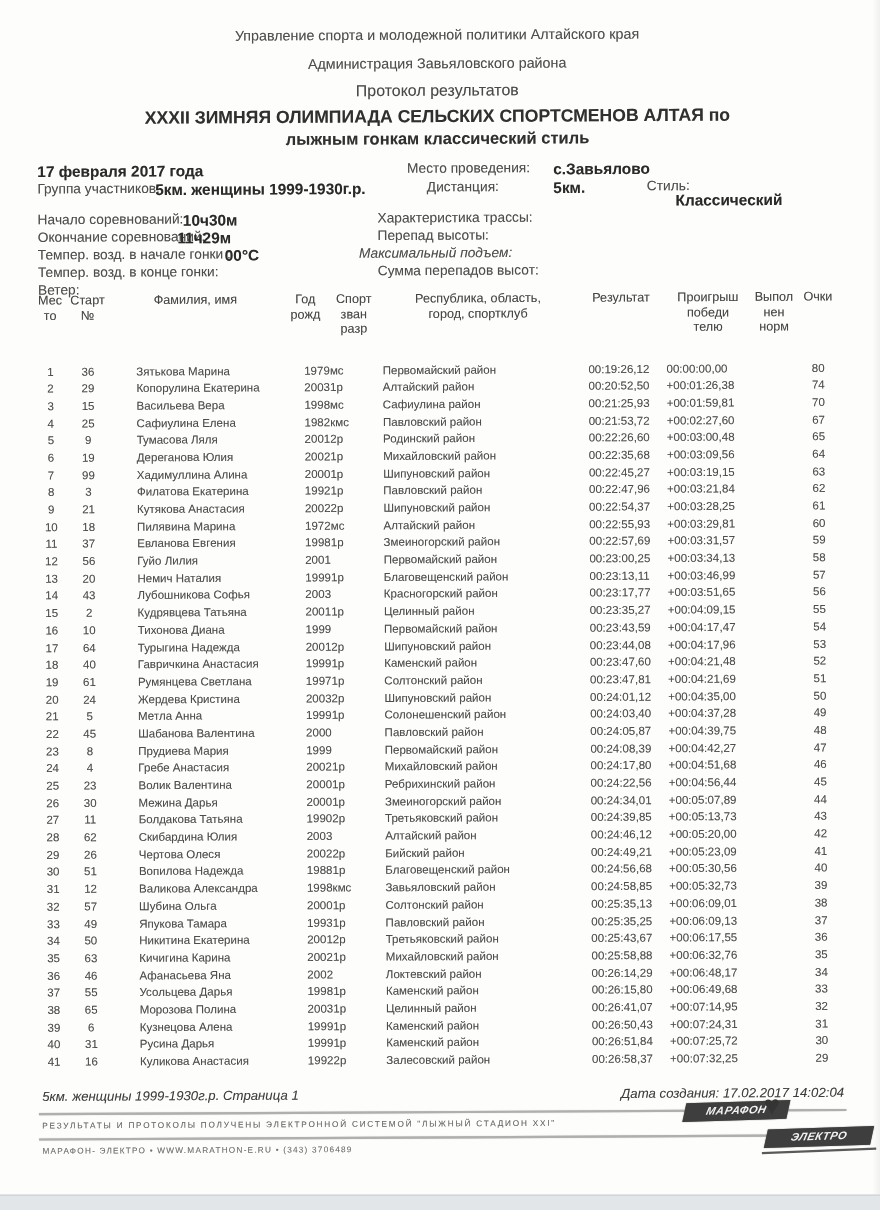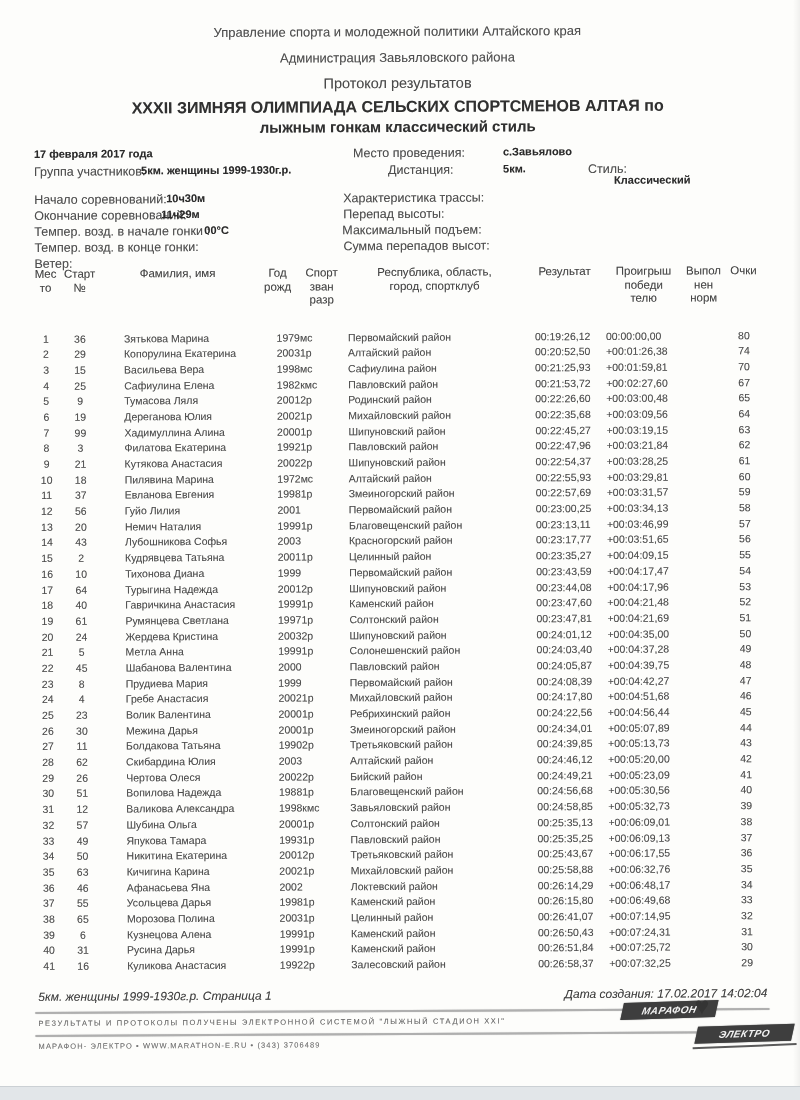--- a/index.html
+++ b/index.html
@@ -13,21 +13,21 @@
     text-shadow:0 0 0.6px rgba(70,70,70,0.35);
   }
   .scan{position:absolute;inset:0;transform:rotate(-0.3deg);transform-origin:50% 50%;}
   .abs{position:absolute;white-space:nowrap;}
   .center{left:0;right:0;text-align:center;}
   .org{font-size:13px;color:#4f4f4f;}
   .doctype{font-size:14.5px;color:#4a4a4a;}
   .title1{font-size:16px;font-weight:bold;color:#303030;}
   .title2{font-size:15px;font-weight:bold;color:#303030;}
   .lbl{font-size:12.5px;color:#4e4e4e;}
-  .val{font-size:11px;font-weight:bold;color:#2a2a2a;}
+  .val{font-size:14px;font-weight:bold;color:#2a2a2a;}
 
   table.results{
     position:absolute;left:33px;top:266px;width:732px;
     border-collapse:collapse;table-layout:fixed;
   }
   table.results thead th{
     font-size:11.5px;font-weight:normal;color:#464646;text-align:center;
     vertical-align:top;line-height:1.18;padding:0 0 22px 0;white-space:nowrap;
   }
   table.results tbody td{
@@ -75,42 +75,42 @@
 <div class="page">
   <div class="scan">
 
     <div class="abs center org" style="top:24px;">Управление спорта и молодежной политики Алтайского края</div>
     <div class="abs center org" style="top:50px;">Администрация Завьяловского района</div>
     <div class="abs center doctype" style="top:75px;">Протокол результатов</div>
     <div class="abs center title1" style="top:98px;">XXXII ЗИМНЯЯ ОЛИМПИАДА СЕЛЬСКИХ СПОРТСМЕНОВ АЛТАЯ по</div>
     <div class="abs center title2" style="top:118px;">лыжным гонкам классический стиль</div>
 
     <span class="abs val" style="left:36px;top:146px;">17 февраля 2017 года</span>
-    <span class="abs lbl" style="left:355px;top:146px;">Место проведения:</span>
+    <span class="abs lbl" style="left:372px;top:146px;">Место проведения:</span>
     <span class="abs val" style="left:505px;top:146px;">с.Завьялово</span>
 
     <span class="abs lbl" style="left:36px;top:163px;">Группа участников:</span>
     <span class="abs val" style="left:143px;top:163px;text-align:right;">5км. женщины 1999-1930г.р.</span>
     <span class="abs lbl" style="left:390px;top:163px;">Дистанция:</span>
     <span class="abs val" style="left:505px;top:163px;">5км.</span>
     <span class="abs lbl" style="left:590px;top:163px;">Стиль:</span>
     <span class="abs val" style="left:616px;top:175px;">Классический</span>
 
     <span class="abs lbl" style="left:36px;top:191px;">Начало соревнований:</span>
     <span class="abs val" style="left:168px;top:191px;">10ч30м</span>
     <span class="abs lbl" style="left:36px;top:207px;">Окончание соревнований:</span>
     <span class="abs val" style="left:163px;top:207px;">11ч29м</span>
     <span class="abs lbl" style="left:36px;top:223px;">Темпер. возд. в начале гонки :</span>
     <span class="abs val" style="left:206px;top:223px;">00°С</span>
     <span class="abs lbl" style="left:36px;top:239px;">Темпер. возд. в конце гонки:</span>
     <span class="abs lbl" style="left:36px;top:255px;">Ветер:</span>
 
     <span class="abs lbl" style="left:345px;top:191px;">Характеристика  трассы:</span>
     <span class="abs lbl" style="left:345px;top:207px;">Перепад высоты:</span>
-    <span class="abs lbl" style="left:344px;top:223px;">Максимальный подъем:</span>
+    <span class="abs lbl" style="left:328px;top:223px;font-style:italic;">Максимальный подъем:</span>
     <span class="abs lbl" style="left:345px;top:239px;">Сумма перепадов высот:</span>
 
     <table class="results">
       <colgroup>
         <col style="width:28px">
           <col style="width:40px">
           <col style="width:156px">
         <col style="width:44px">
           <col style="width:44px">
           <col style="width:182px">

